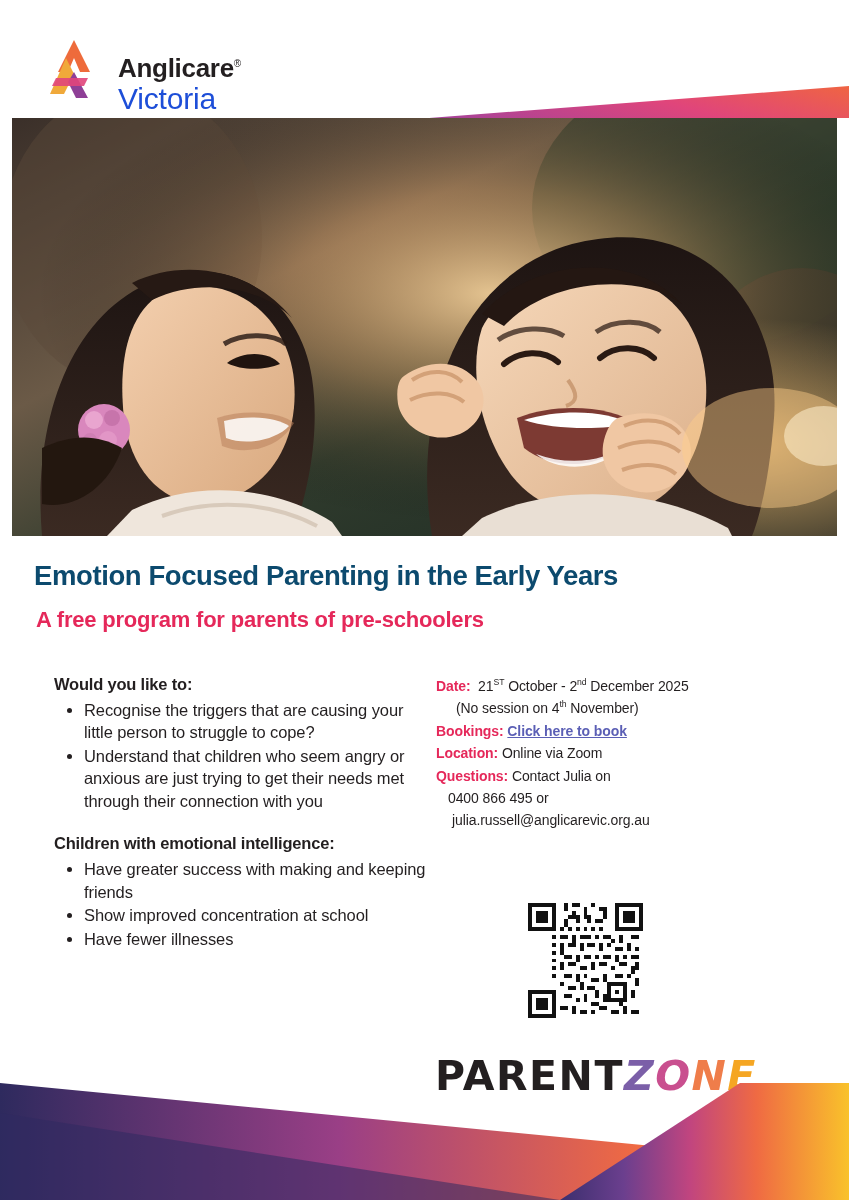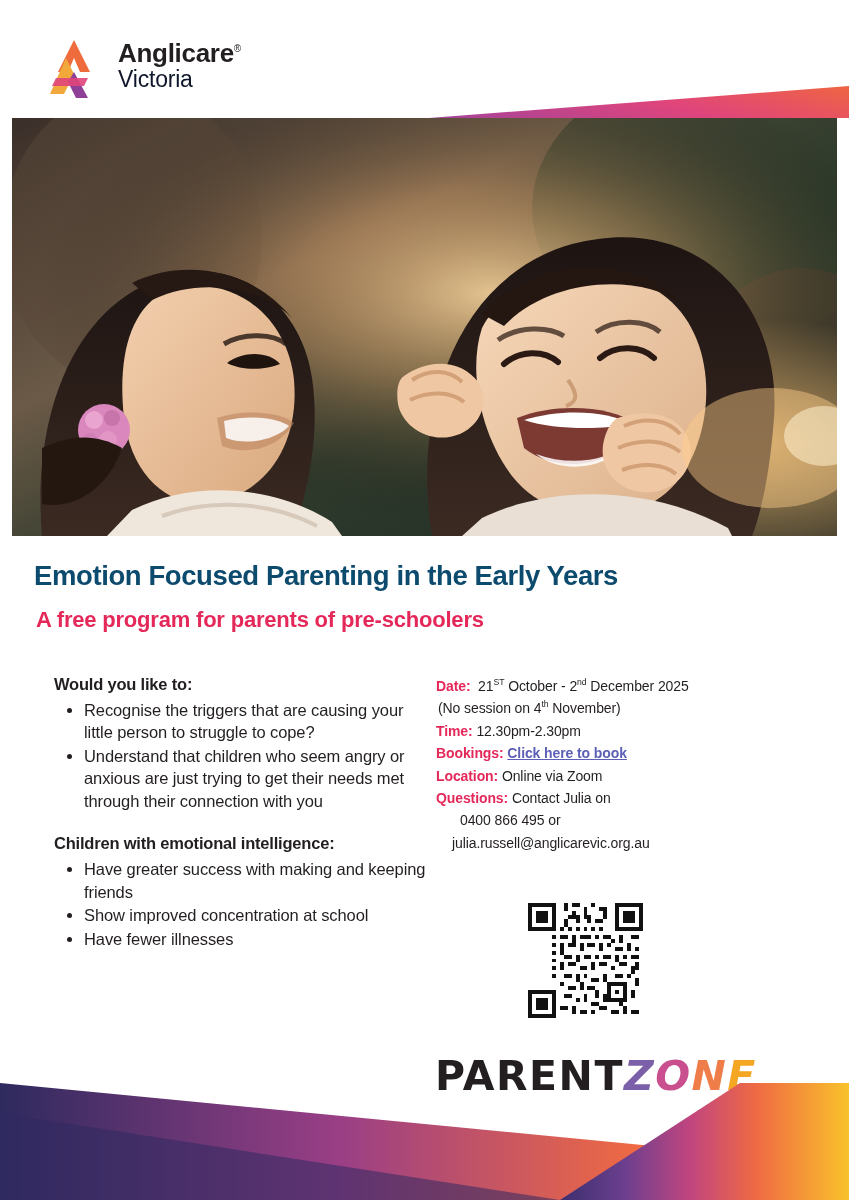--- a/index.html
+++ b/index.html
@@ -49,29 +49,30 @@
     padding-top: 2px;
   }
   .logo-name {
     font-size: 26px;
     font-weight: bold;
     color: #231f20;
     letter-spacing: -0.3px;
     line-height: 1.05;
     position: relative;
     display: inline-block;
+    margin-top: 15px;
   }
   .logo-name .reg {
     font-size: 10px;
     vertical-align: super;
     font-weight: normal;
   }
   .logo-sub {
-    font-size: 23px;
-    color: #0f172a;
+    font-size: 30px;
+    color: #1d4ed8;
     line-height: 1.1;
     letter-spacing: -0.2px;
   }
 
   
   .hero {
     position: absolute;
     left: 12px;
     top: 118px;
     width: 825px;
@@ -136,27 +137,27 @@
     font-size: 14px;
     color: #231f20;
     line-height: 1.6;
     letter-spacing: -0.1px;
   }
   .lbl {
     color: #e5285a;
     font-weight: bold;
   }
   .det-row { margin-bottom: 0px; white-space: nowrap; }
-  .det-sub { margin-left: 2px; }
+  .det-sub { margin-left: 20px; }
   .booklink {
     color: #5b5fb5;
     font-weight: bold;
     text-decoration: underline;
   }
-  .q-line { margin-left: 24px; }
+  .q-line { margin-left: 12px; }
   .q-line2 { margin-left: 16px; }
   sup { font-size: 0.62em; }
 
   
   .qr {
     position: absolute;
     left: 528px;
     top: 903px;
     width: 115px;
     height: 115px;
@@ -338,24 +339,20 @@
   </ul>
 </div>
 
 <div class="right-col">
   <div class="det-row">
     <span class="lbl">Date:</span>
     <span>&nbsp;<span>21</span><sup>ST</sup><span> October - 2</span><sup>nd</sup><span> December 2025</span></span>
   </div>
   <div class="det-row det-sub">
     <span>(No session on 4</span><sup>th</sup><span> November)</span>
-  </div>
-  <div class="det-row">
-    <span class="lbl">Time:</span>
-    <span>12.30pm-2.30pm</span>
   </div>
   <div class="det-row">
     <span class="lbl">Bookings:</span>
     <span class="booklink">Click here to book</span>
   </div>
   <div class="det-row">
     <span class="lbl">Location:</span>
     <span>Online via Zoom</span>
   </div>
   <div class="det-row">

